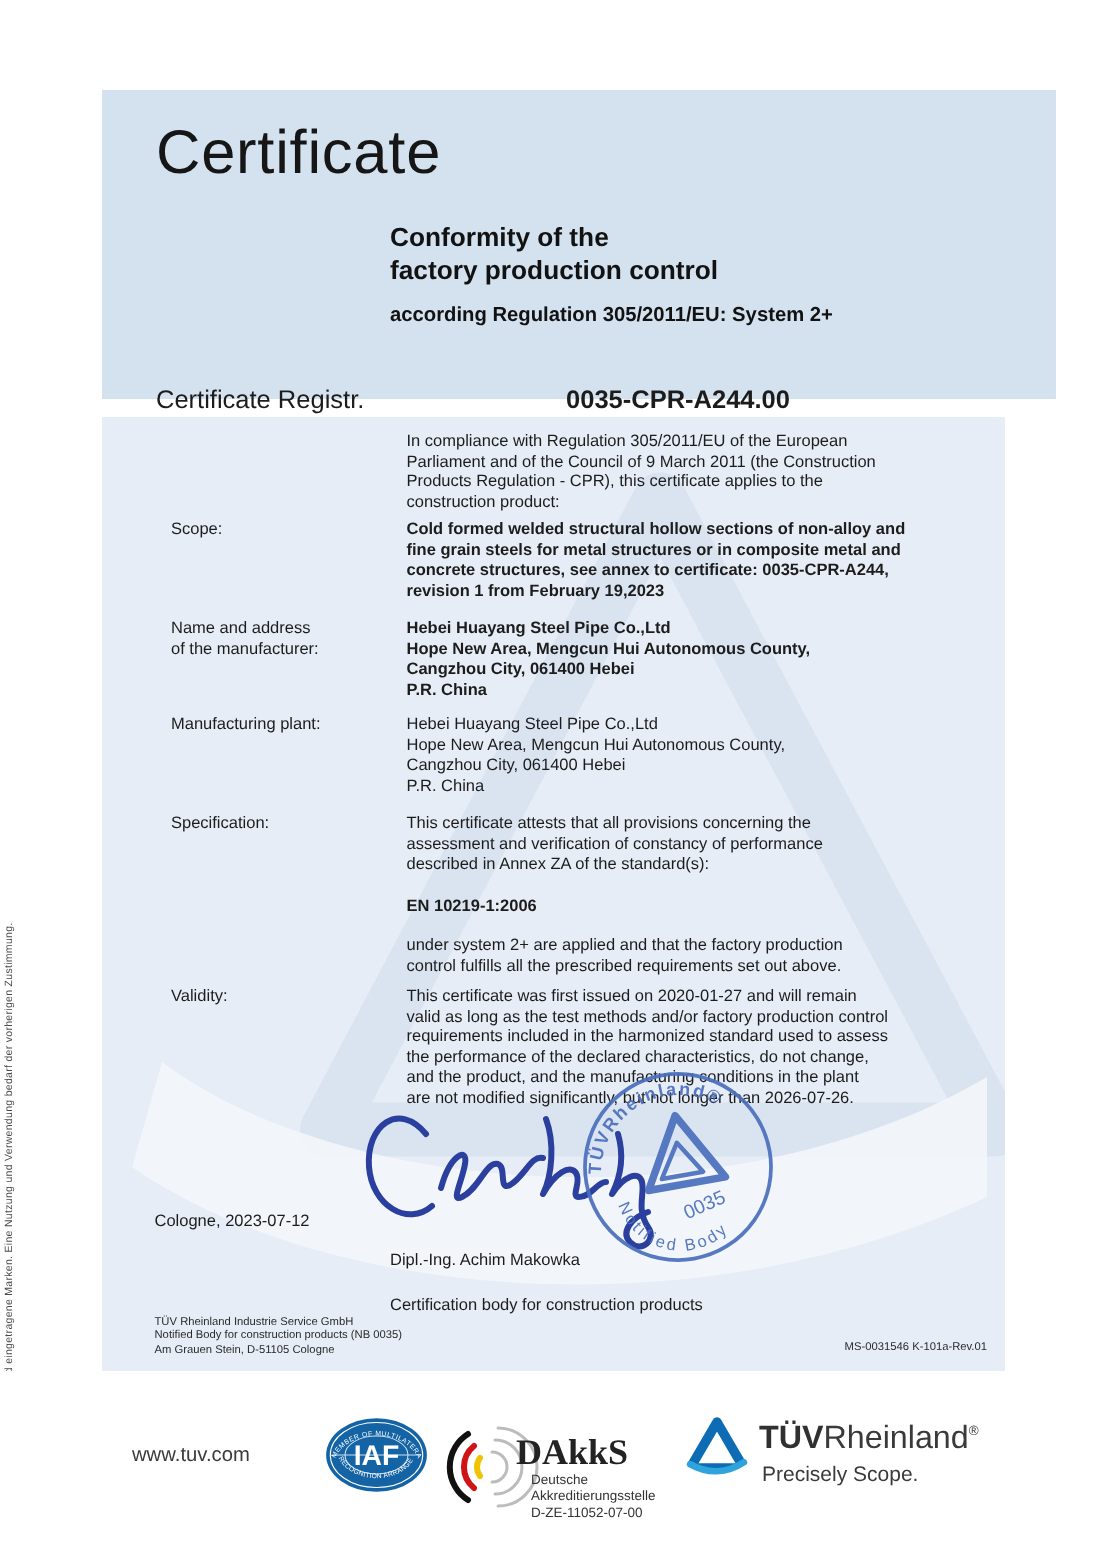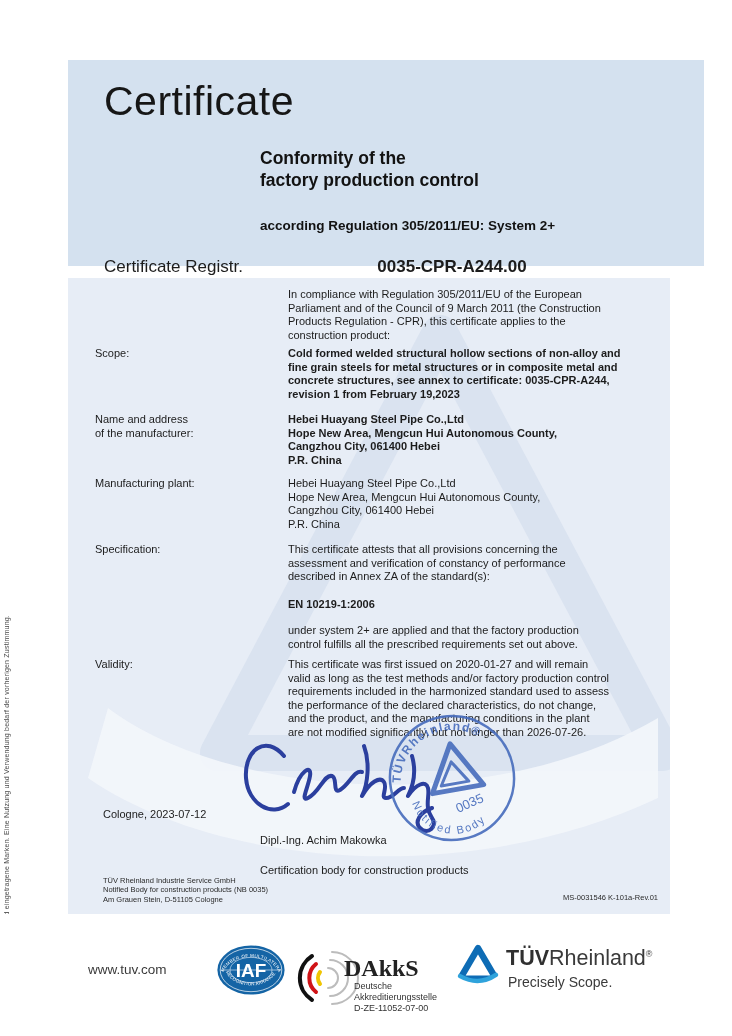--- a/index.html
+++ b/index.html
@@ -15,31 +15,31 @@
   }
 
   
   .header-block {
     position:absolute; left:68px; top:60px; width:636px; height:206px;
     background:#d4e1ef;
   }
   .cert-title { font-family:"Liberation Sans", sans-serif; font-weight:400; font-size:41px; color:#161616; position:absolute; left:36px; top:18px; letter-spacing:.5px; }
   .subtitle { position:absolute; left:192px; top:88px; }
   .subtitle .big { font-size:17.5px; font-weight:bold; line-height:1.25; color:#121212; }
-  .subtitle .reg-line { font-size:13.5px; font-weight:bold; margin-top:26px; color:#121212; }
+  .subtitle .reg-line { font-size:13.5px; font-weight:bold; margin-top:10px; color:#121212; }
   .reg-row { position:absolute; left:36px; top:197px; width:540px; display:grid; grid-template-columns:156px 1fr; font-size:17px; }
   .reg-row .val { font-weight:bold;text-align:center; }
 
   
   .body-block {
     position:absolute; left:68px; top:278px; width:602px; height:636px;
     background:#e7edf6;
   }
   .watermark { position:absolute; inset:0; z-index:0; pointer-events:none; }
-  .row { position:absolute; left:27px; width:545px; display:grid; grid-template-columns:157px 1fr; z-index:2;gap:36px; }
+  .row { position:absolute; left:46px; width:545px; display:grid; grid-template-columns:157px 1fr; z-index:2; }
   .row .label, .row .text { font-size:11px; line-height:13.5px; white-space:pre-line; }
   .row .text.bold { font-weight:bold; }
   .spec-std { font-weight:bold; margin-top:14px; }
   .spec-after { margin-top:13px; }
 
   .sig-zone { position:absolute; left:0; top:440px; width:602px; height:150px; z-index:3; }
   .place-date { position:absolute; left:35px; top:90px; font-size:11px; }
   .signature-svg { position:absolute; left:168px; top:8px; }
   .stamp { position:absolute; left:316px; top:-8px; transform:rotate(-10deg); opacity:.92; }
   .signer { position:absolute; left:192px; top:100px; font-size:11px; line-height:15px; white-space:pre-line; }

